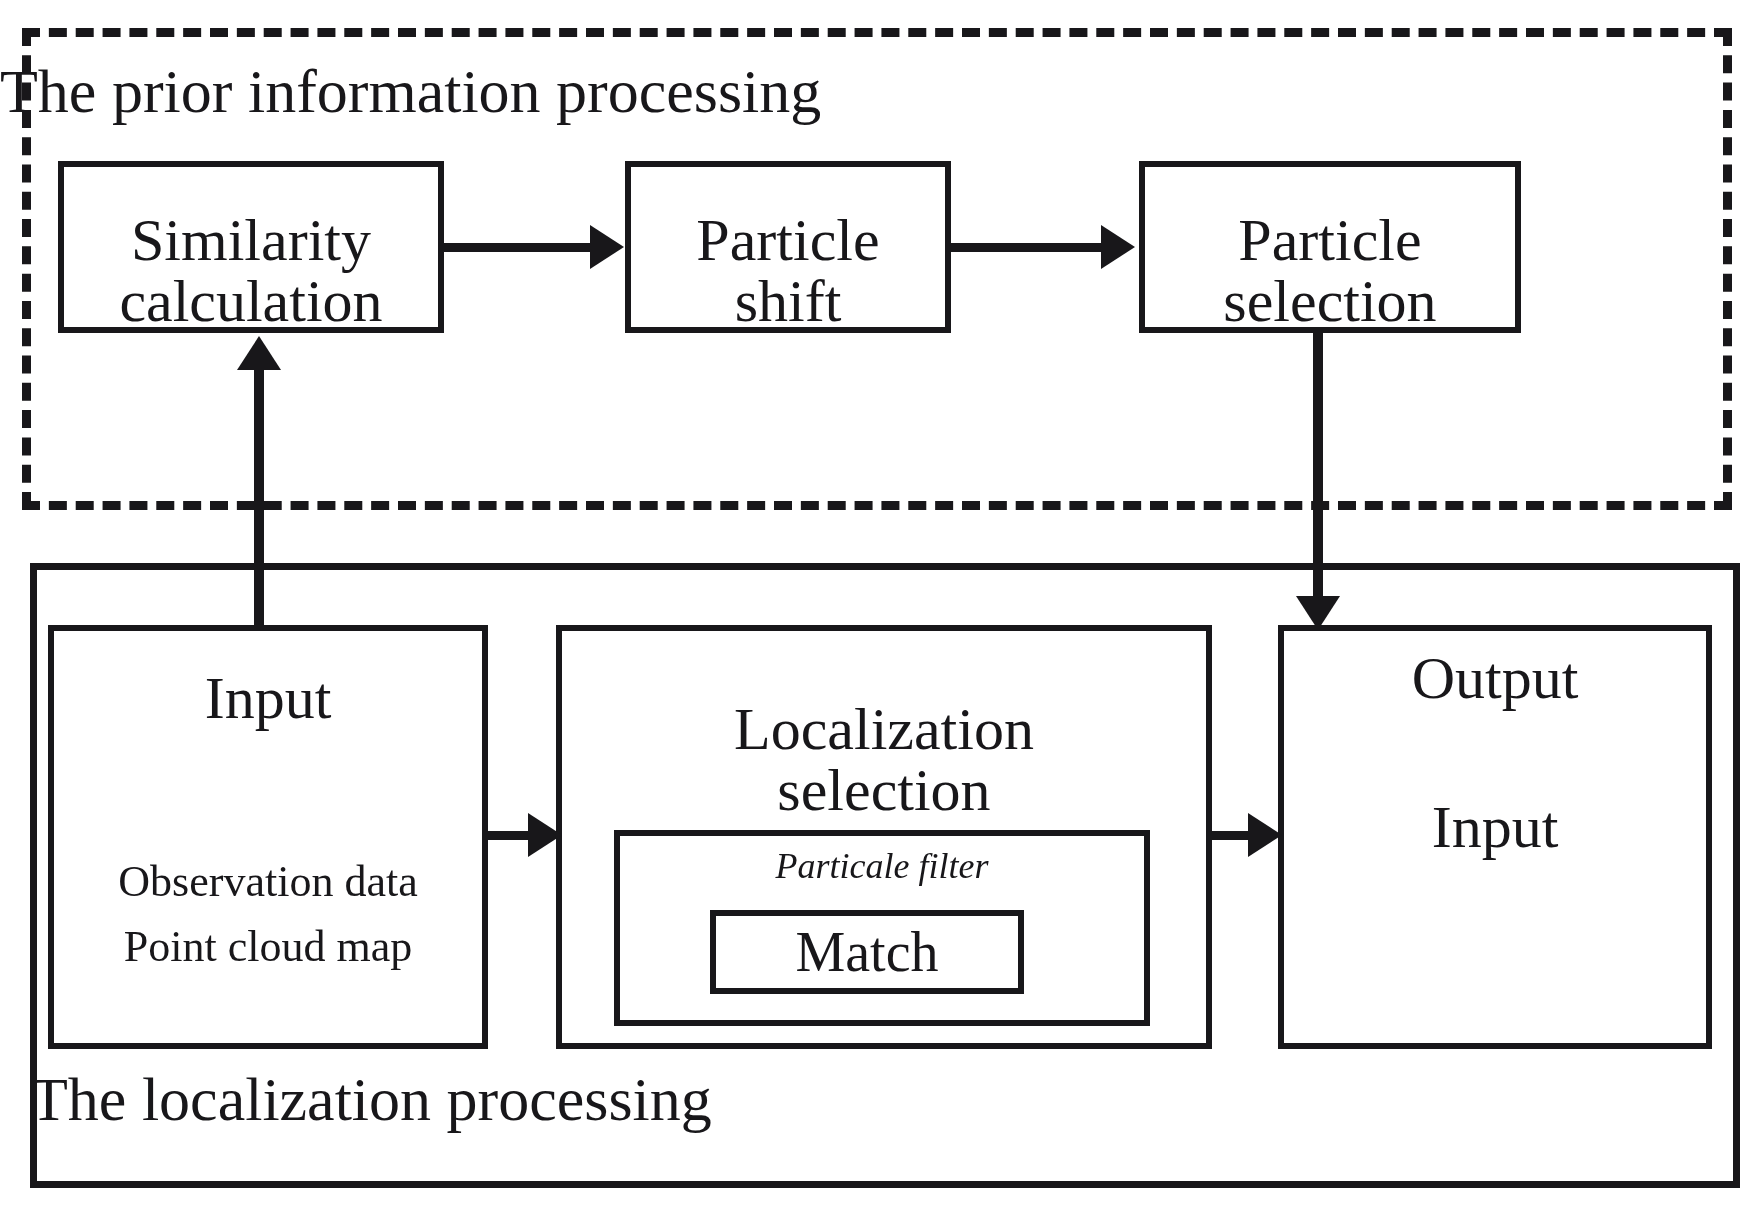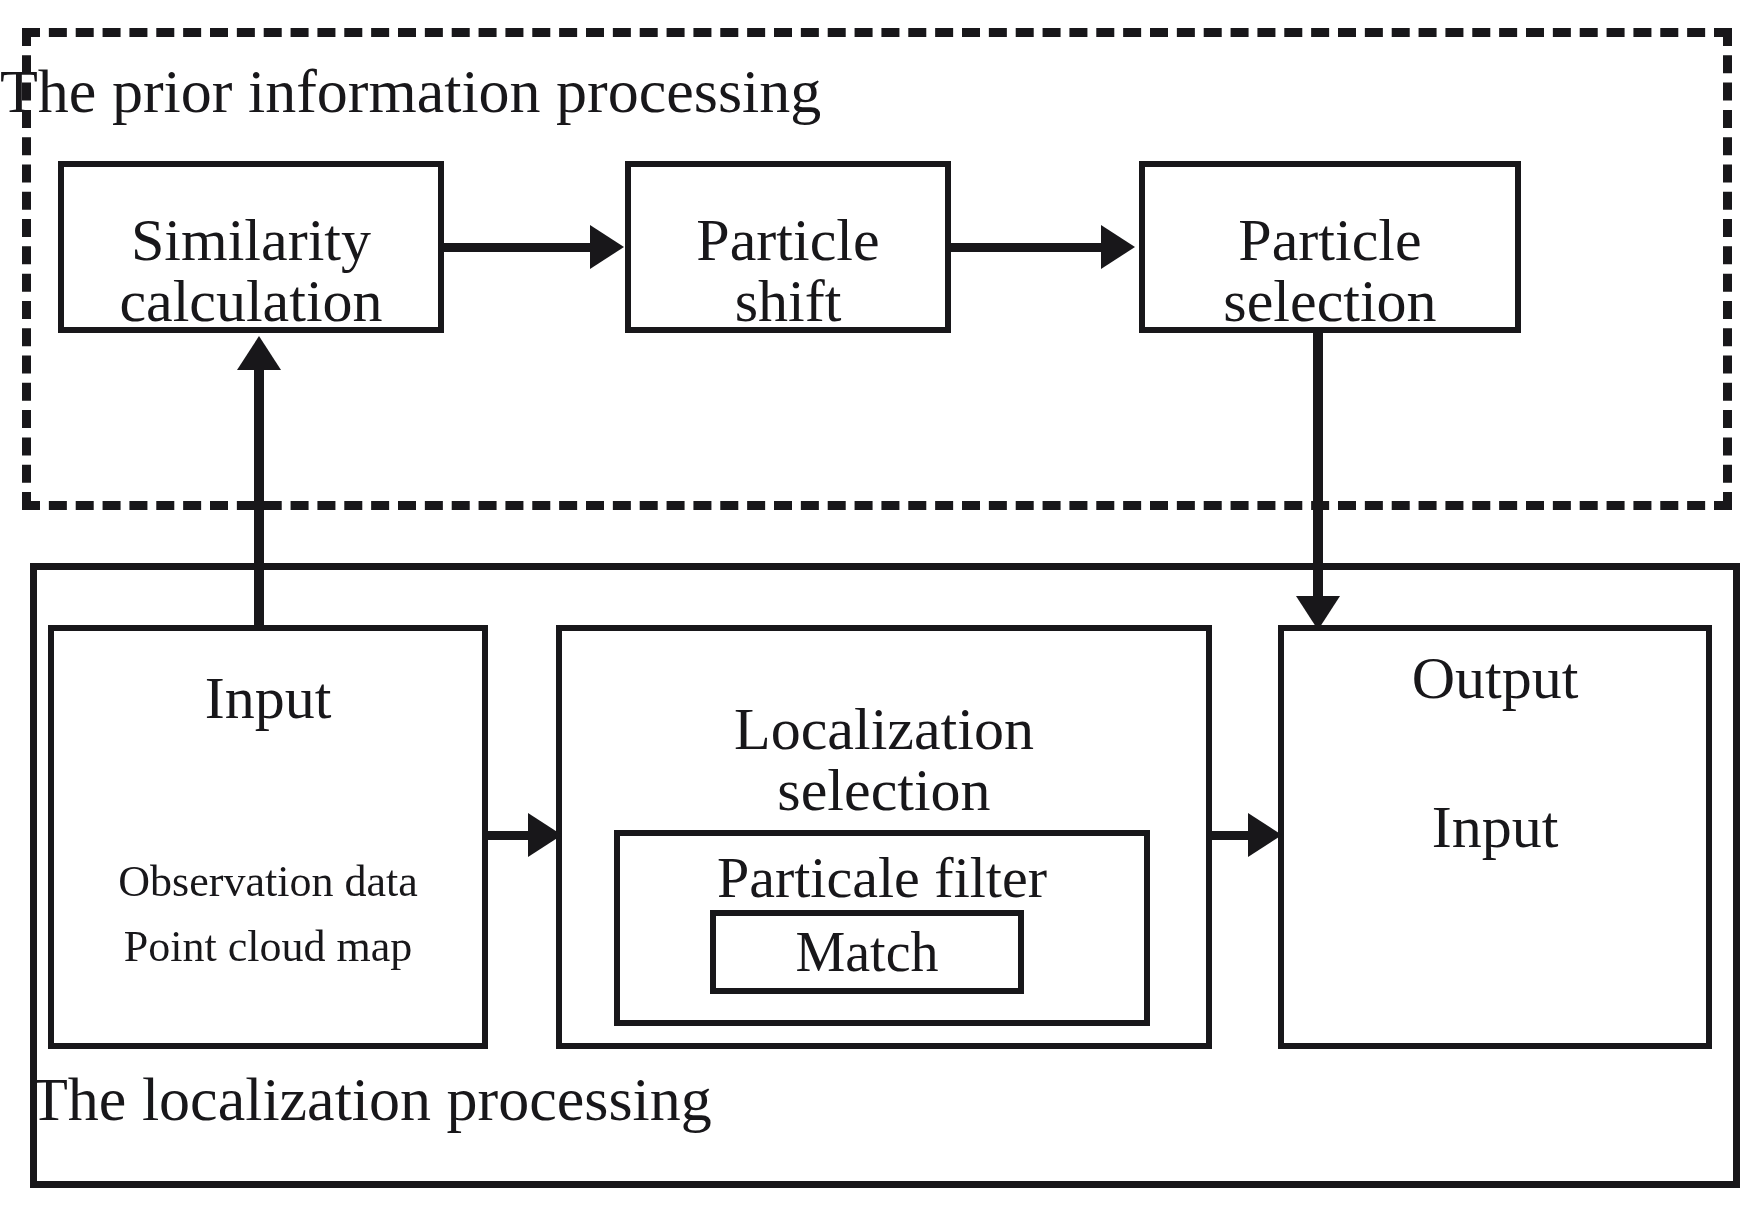--- a/index.html
+++ b/index.html
@@ -58,23 +58,24 @@
     white-space: nowrap;
   }
 
   
   .big-label {
     font-size: 60px;
     line-height: 1.05;
     text-align: center;
   }
   .mid-label {
-    font-size: 58px;
+    font-size: 36px;
     line-height: 1.12;
     text-align: center;
+    font-style: italic;
   }
   .small-label {
     font-size: 44px;
     line-height: 1.1;
     text-align: right;
   }
 
   
   .sub-node {
     position: absolute;

